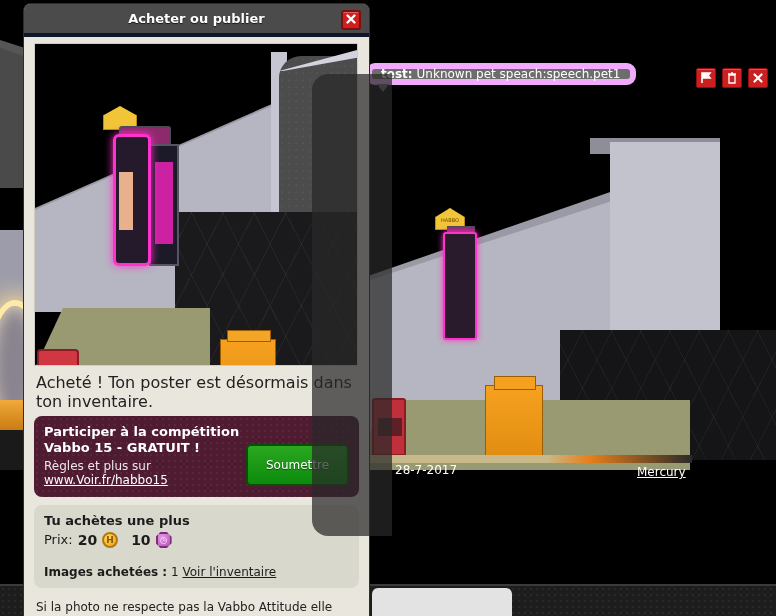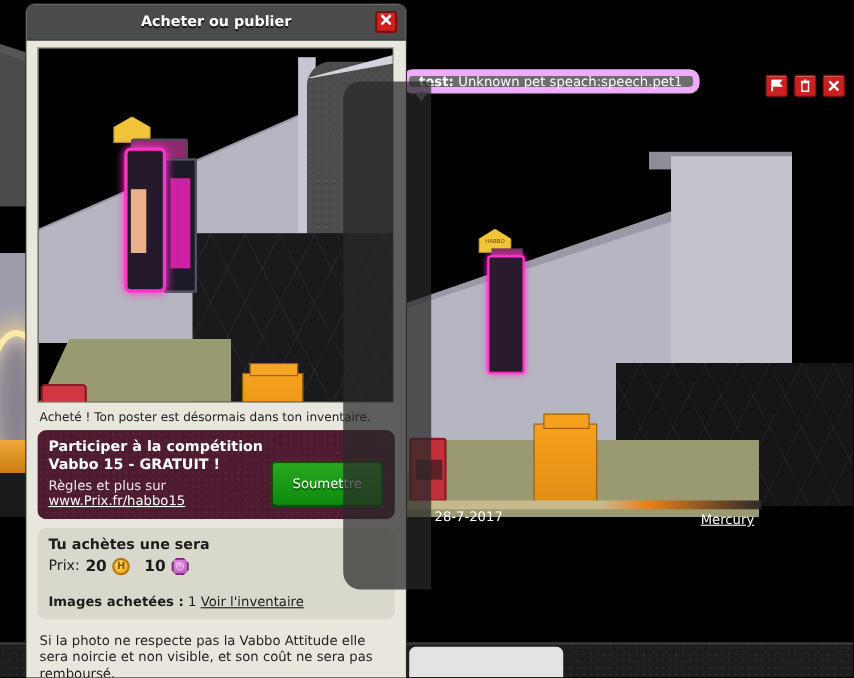--- a/index.html
+++ b/index.html
@@ -165,21 +165,21 @@
   .dialog {
     position: absolute; left: 24px; top: 4px; width: 345px; height: 614px;
     background: #e9e7dd; border-radius: 7px 7px 0 0;
     box-shadow: 0 0 0 1px #2f2f2f;
   }
   .dialog-title {
     position: relative; height: 33px; background: #4b4b4b;
     border-radius: 6px 6px 0 0; display: flex; align-items: center;
     justify-content: center; color: #fff; font-size: 13px; font-weight: bold;
     text-shadow: 0 1px 1px rgba(0,0,0,.7);
-    border-bottom: 1px solid #0f172a;
+    border-bottom: 4px solid #0f172a;
   }
   .dialog-close {
     position: absolute; right: 8px; top: 6px; width: 20px; height: 20px;
     background: #cf2020; border: 2px solid #7d0f0f; border-radius: 3px;
     display: flex; align-items: center; justify-content: center; cursor: pointer;
     box-shadow: inset 0 1px 0 rgba(255,255,255,.3);
   }
   .dialog-body { padding: 6px 10px 0 10px; }
 
   
@@ -253,21 +253,21 @@
     position: absolute; left: 2px; top: 305px; width: 42px; height: 55px;
     background: #cf3742; border: 2px solid #8b1c24; border-radius: 4px 4px 0 0;
   }
   .p-gold {
     position: absolute; left: 185px; top: 295px; width: 56px; height: 72px;
     background: linear-gradient(180deg,#f6a11e,#e08c12); border: 1px solid #9a5c05;
   }
   .p-gold .tier { position:absolute; left:6px; top:-10px; width:44px; height:12px;
     background:#f3a526; border:1px solid #9a5c05; }
 
-  .bought-line { font-size: 11px; color: #222; padding: 7px 2px 5px 2px; }
+  .bought-line { font-size: 16px; color: #222; padding: 7px 2px 5px 2px; }
 
   
   .promo {
     background: #4e1b30; border-radius: 8px; padding: 8px 10px 10px 10px;
     position: relative; margin-bottom: 8px;
     background-image: radial-gradient(rgba(255,255,255,.05) 1px, transparent 1px);
     background-size: 6px 6px;
   }
   .promo-title { color: #fff; font-weight: bold; font-size: 13px; line-height: 16px; }
   .promo-sub { color: #efe7ea; font-size: 12px; margin-top: 3px; }
@@ -432,26 +432,26 @@
           <div class="tier"></div>
         </div>
       </div>
 
       <div class="bought-line">Acheté ! Ton poster est désormais dans ton inventaire.</div>
 
       <div class="promo">
         <div class="promo-title">Participer à la compétition</div>
         <div class="promo-title">Vabbo 15 - GRATUIT !</div>
         <div class="promo-sub">Règles et plus sur</div>
-        <a class="promo-link">www.Prix.fr/habbo15</a>
+        <a class="promo-link">www.Voir.fr/habbo15</a>
         <div class="btn-green">Soumettre</div>
       </div>
 
       <div class="purchase">
-        <div class="pur-title">Tu achètes une sera</div>
+        <div class="pur-title">Tu achètes une plus</div>
         <div class="pur-price">
           <span>Prix:</span>
           <b>20</b>
           <span class="coin">H</span>
           <b style="margin-left:8px">10</b>
           <span class="gem">◷</span>
         </div>
         <div class="pur-count">
           <b>Images achetées :</b>
           <span>1</span>

